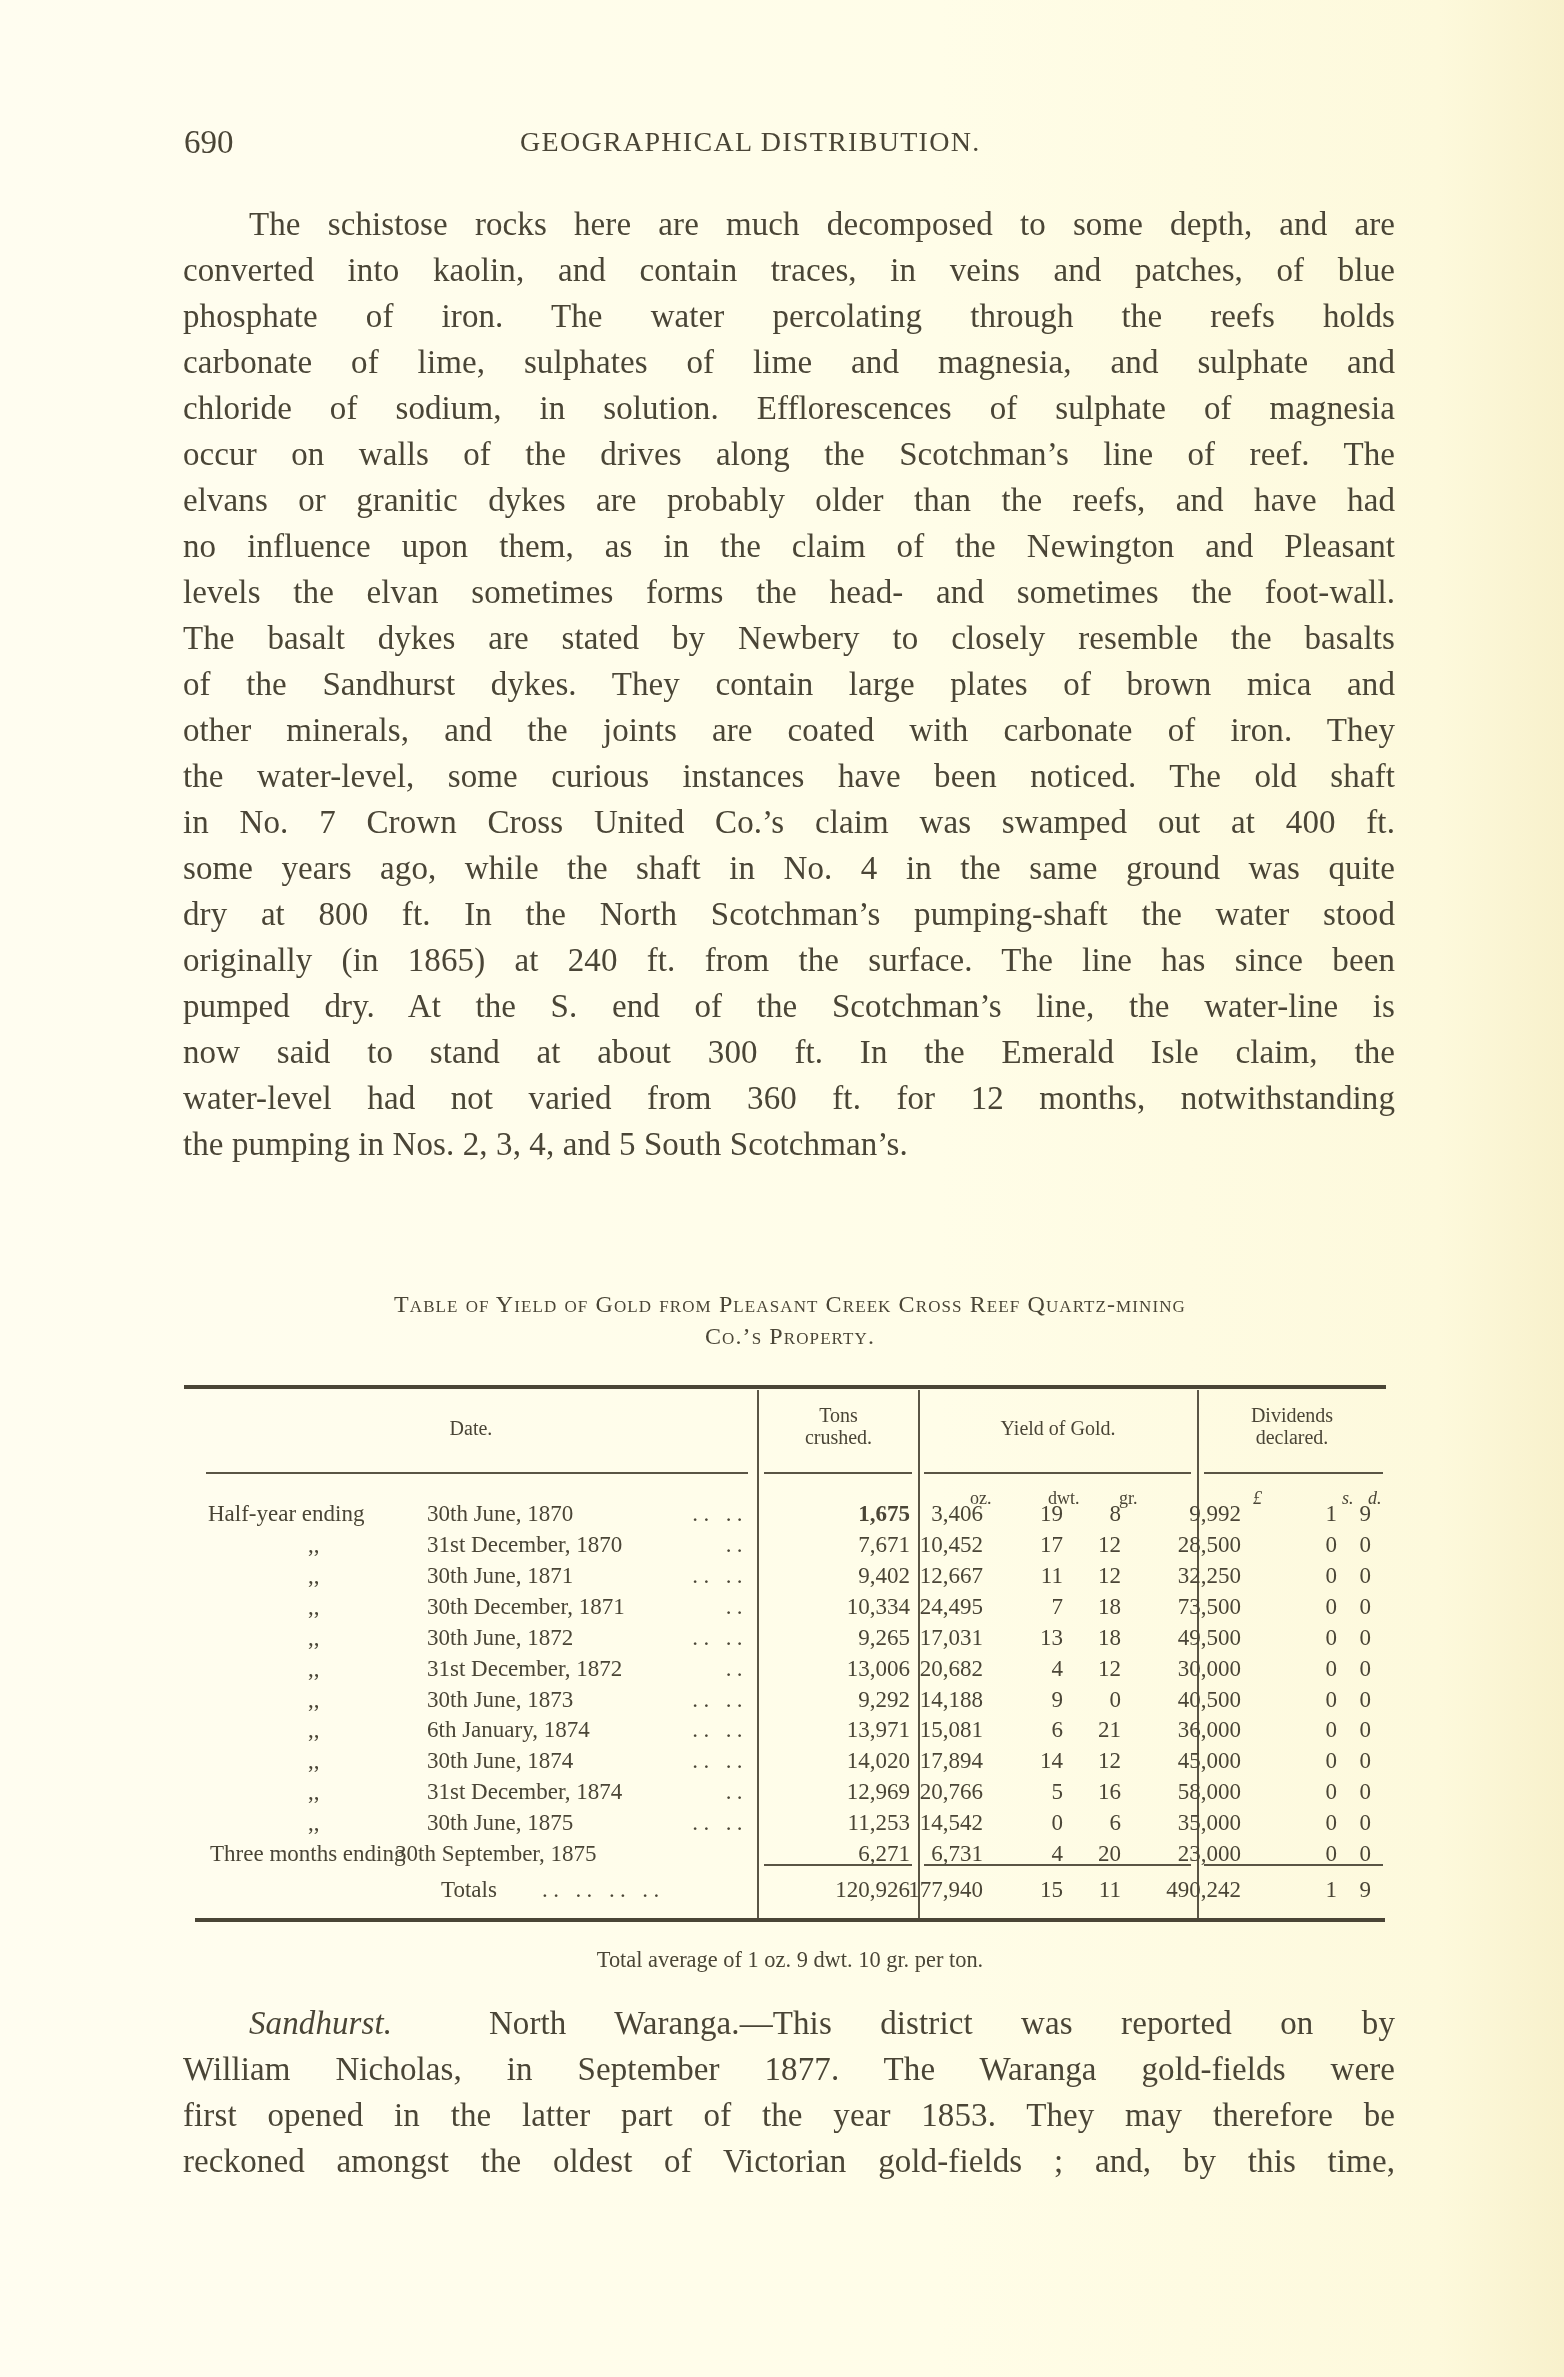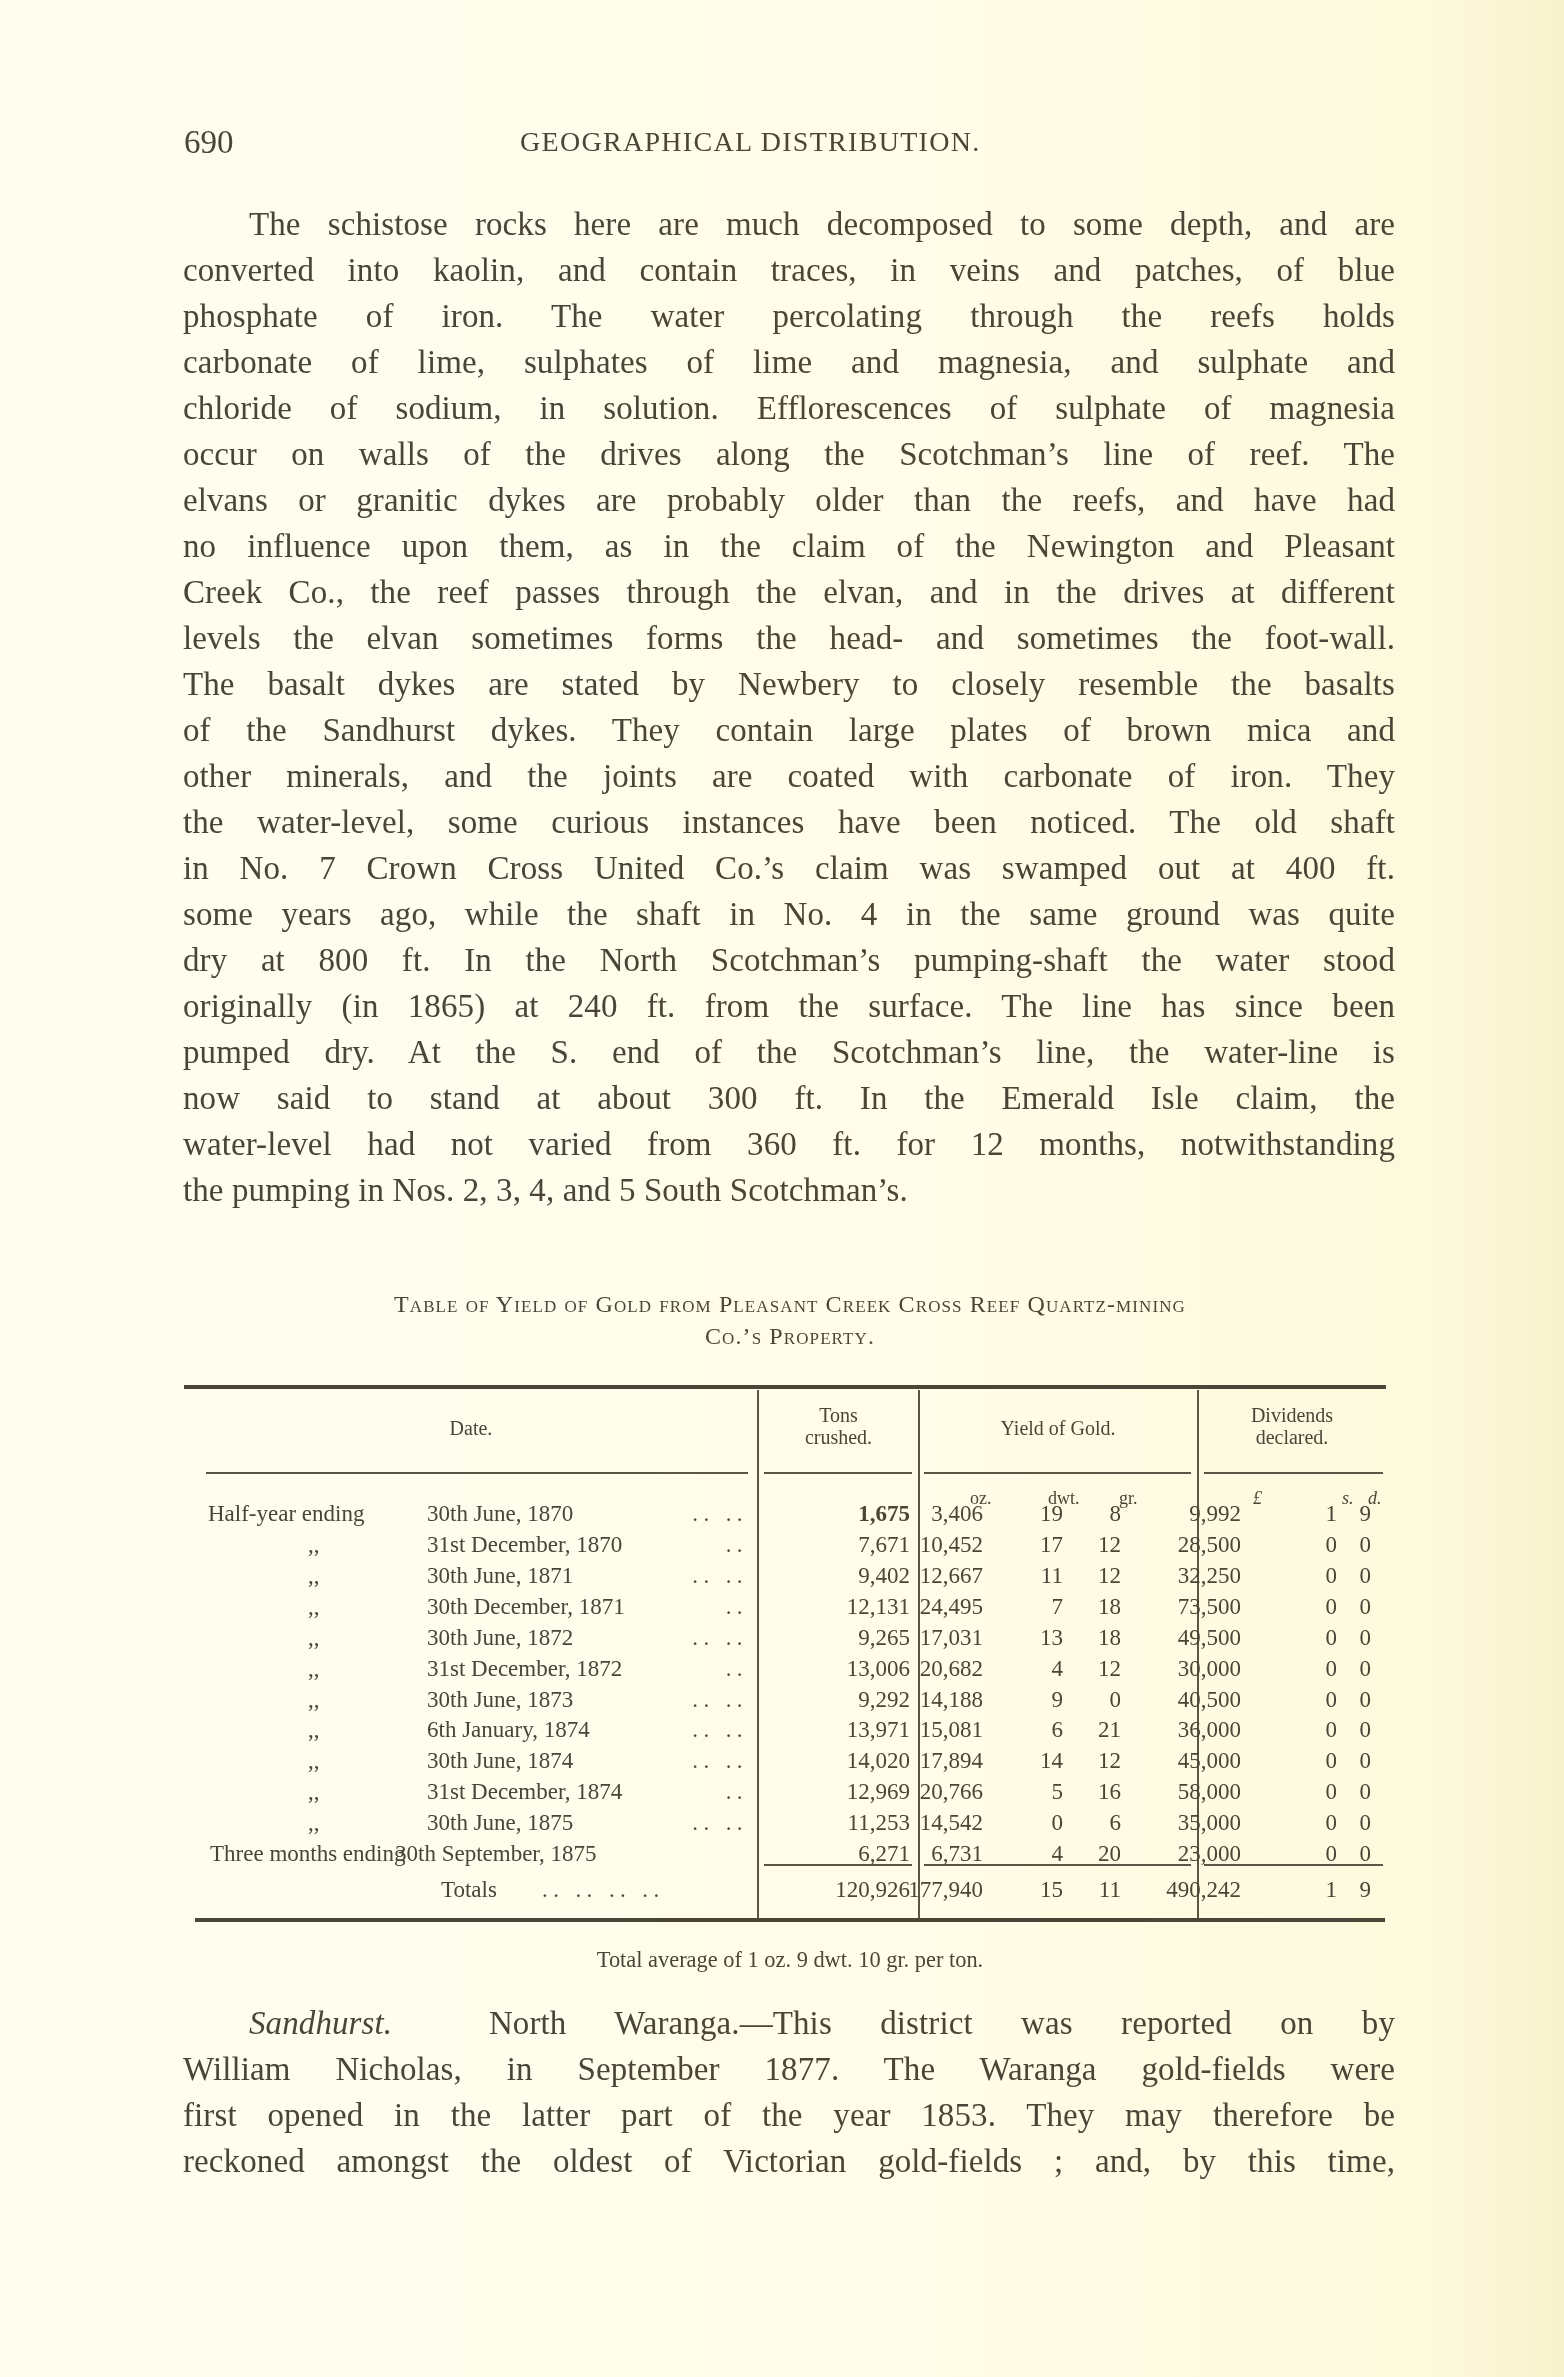--- a/index.html
+++ b/index.html
@@ -50,21 +50,20 @@
 
 <div class="abs para p1" id="para1">
     <span class="line indent">The schistose rocks here are much decomposed to some depth, and are</span>
     <span class="line">converted into kaolin, and contain traces, in veins and patches, of blue</span>
     <span class="line">phosphate of iron. The water percolating through the reefs holds</span>
     <span class="line">carbonate of lime, sulphates of lime and magnesia, and sulphate and</span>
     <span class="line">chloride of sodium, in solution. Efflorescences of sulphate of magnesia</span>
     <span class="line">occur on walls of the drives along the Scotchman’s line of reef. The</span>
     <span class="line">elvans or granitic dykes are probably older than the reefs, and have had</span>
     <span class="line">no influence upon them, as in the claim of the Newington and Pleasant</span>
-    <span class="line">Creek Co., the reef passes through the elvan, and in the drives at different</span>
     <span class="line">levels the elvan sometimes forms the head- and sometimes the foot-wall.</span>
     <span class="line">The basalt dykes are stated by Newbery to closely resemble the basalts</span>
     <span class="line">of the Sandhurst dykes. They contain large plates of brown mica and</span>
     <span class="line">other minerals, and the joints are coated with carbonate of iron. They</span>
     <span class="line">the water-level, some curious instances have been noticed. The old shaft</span>
     <span class="line">in No. 7 Crown Cross United Co.’s claim was swamped out at 400 ft.</span>
     <span class="line">some years ago, while the shaft in No. 4 in the same ground was quite</span>
     <span class="line">dry at 800 ft. In the North Scotchman’s pumping-shaft the water stood</span>
     <span class="line">originally (in 1865) at 240 ft. from the surface. The line has since been</span>
     <span class="line">pumped dry. At the S. end of the Scotchman’s line, the water-line is</span>
@@ -141,21 +140,21 @@
         <span class="cell r" style="right:502px;">11</span>
         <span class="cell r" style="right:444px;">12</span>
         <span class="cell r" style="right:324px;">32,250</span>
         <span class="cell r" style="right:228px;">0</span>
         <span class="cell r" style="right:194px;">0</span>
       </div>
       <div class="trow" style="top: 1594px;">
         <span class="cell" style="left:308px;">,,</span>
         <span class="cell" style="left:427px;">30th December, 1871</span>
         <span class="leader" style="right:817px;">..</span>
-        <span class="cell r" style="right:655px;">12,131</span>
+        <span class="cell r" style="right:655px;">10,334</span>
         <span class="cell r" style="right:582px;">24,495</span>
         <span class="cell r" style="right:502px;">7</span>
         <span class="cell r" style="right:444px;">18</span>
         <span class="cell r" style="right:324px;">73,500</span>
         <span class="cell r" style="right:228px;">0</span>
         <span class="cell r" style="right:194px;">0</span>
       </div>
       <div class="trow" style="top: 1625px;">
         <span class="cell" style="left:308px;">,,</span>
         <span class="cell" style="left:427px;">30th June, 1872</span>

